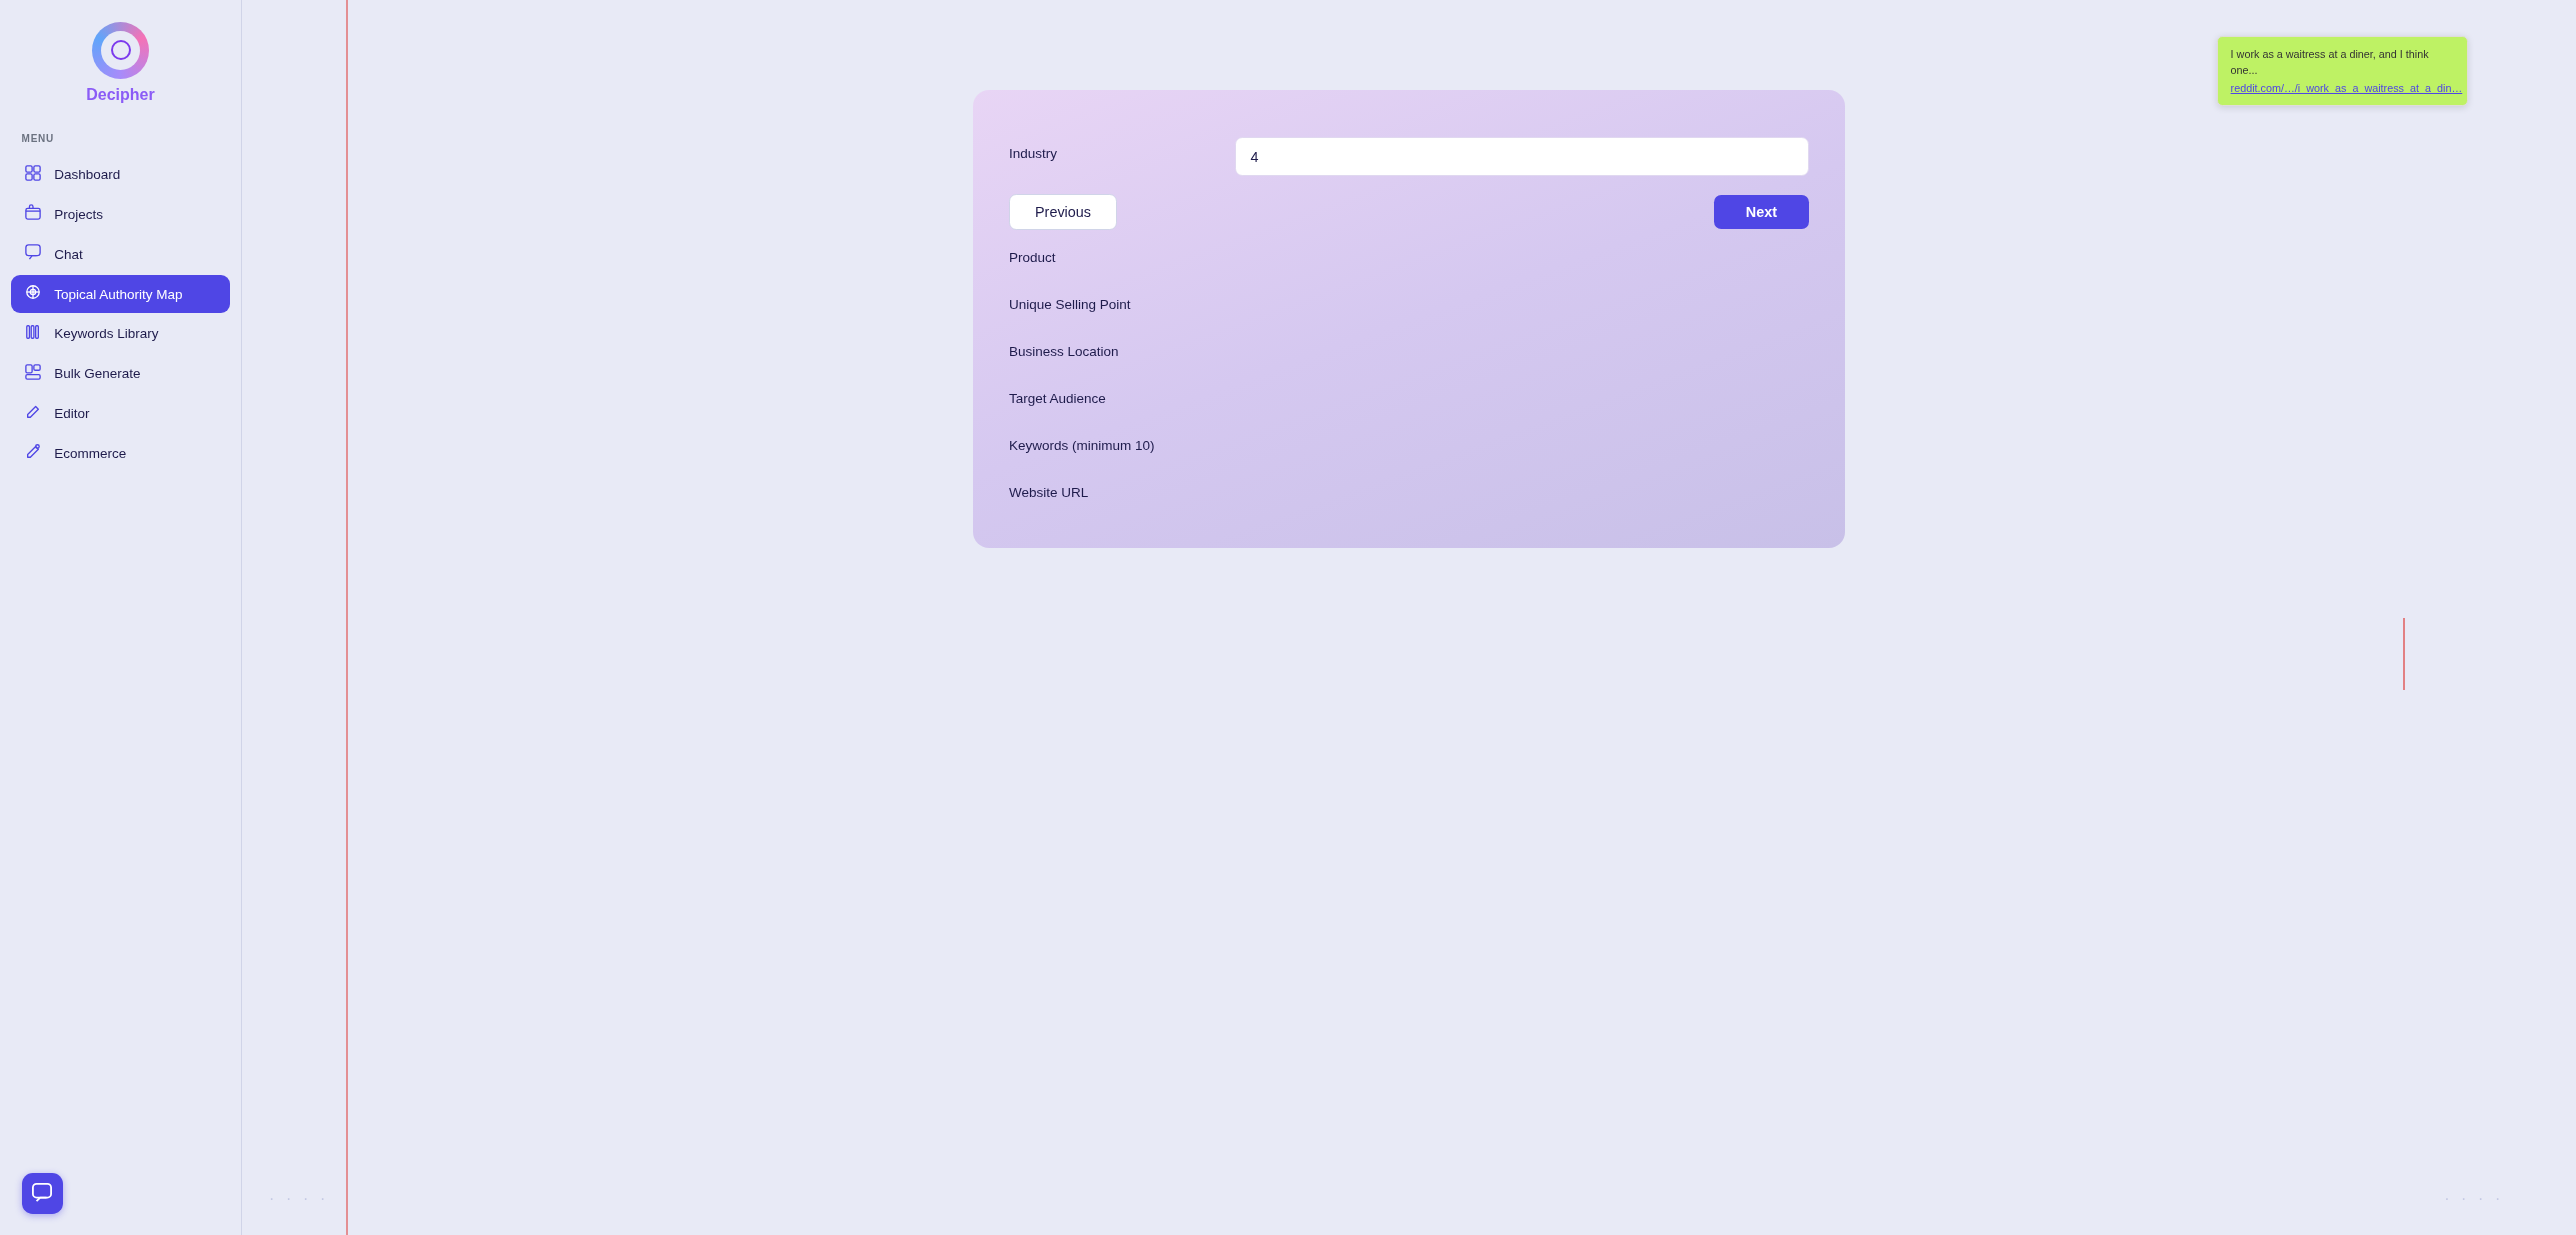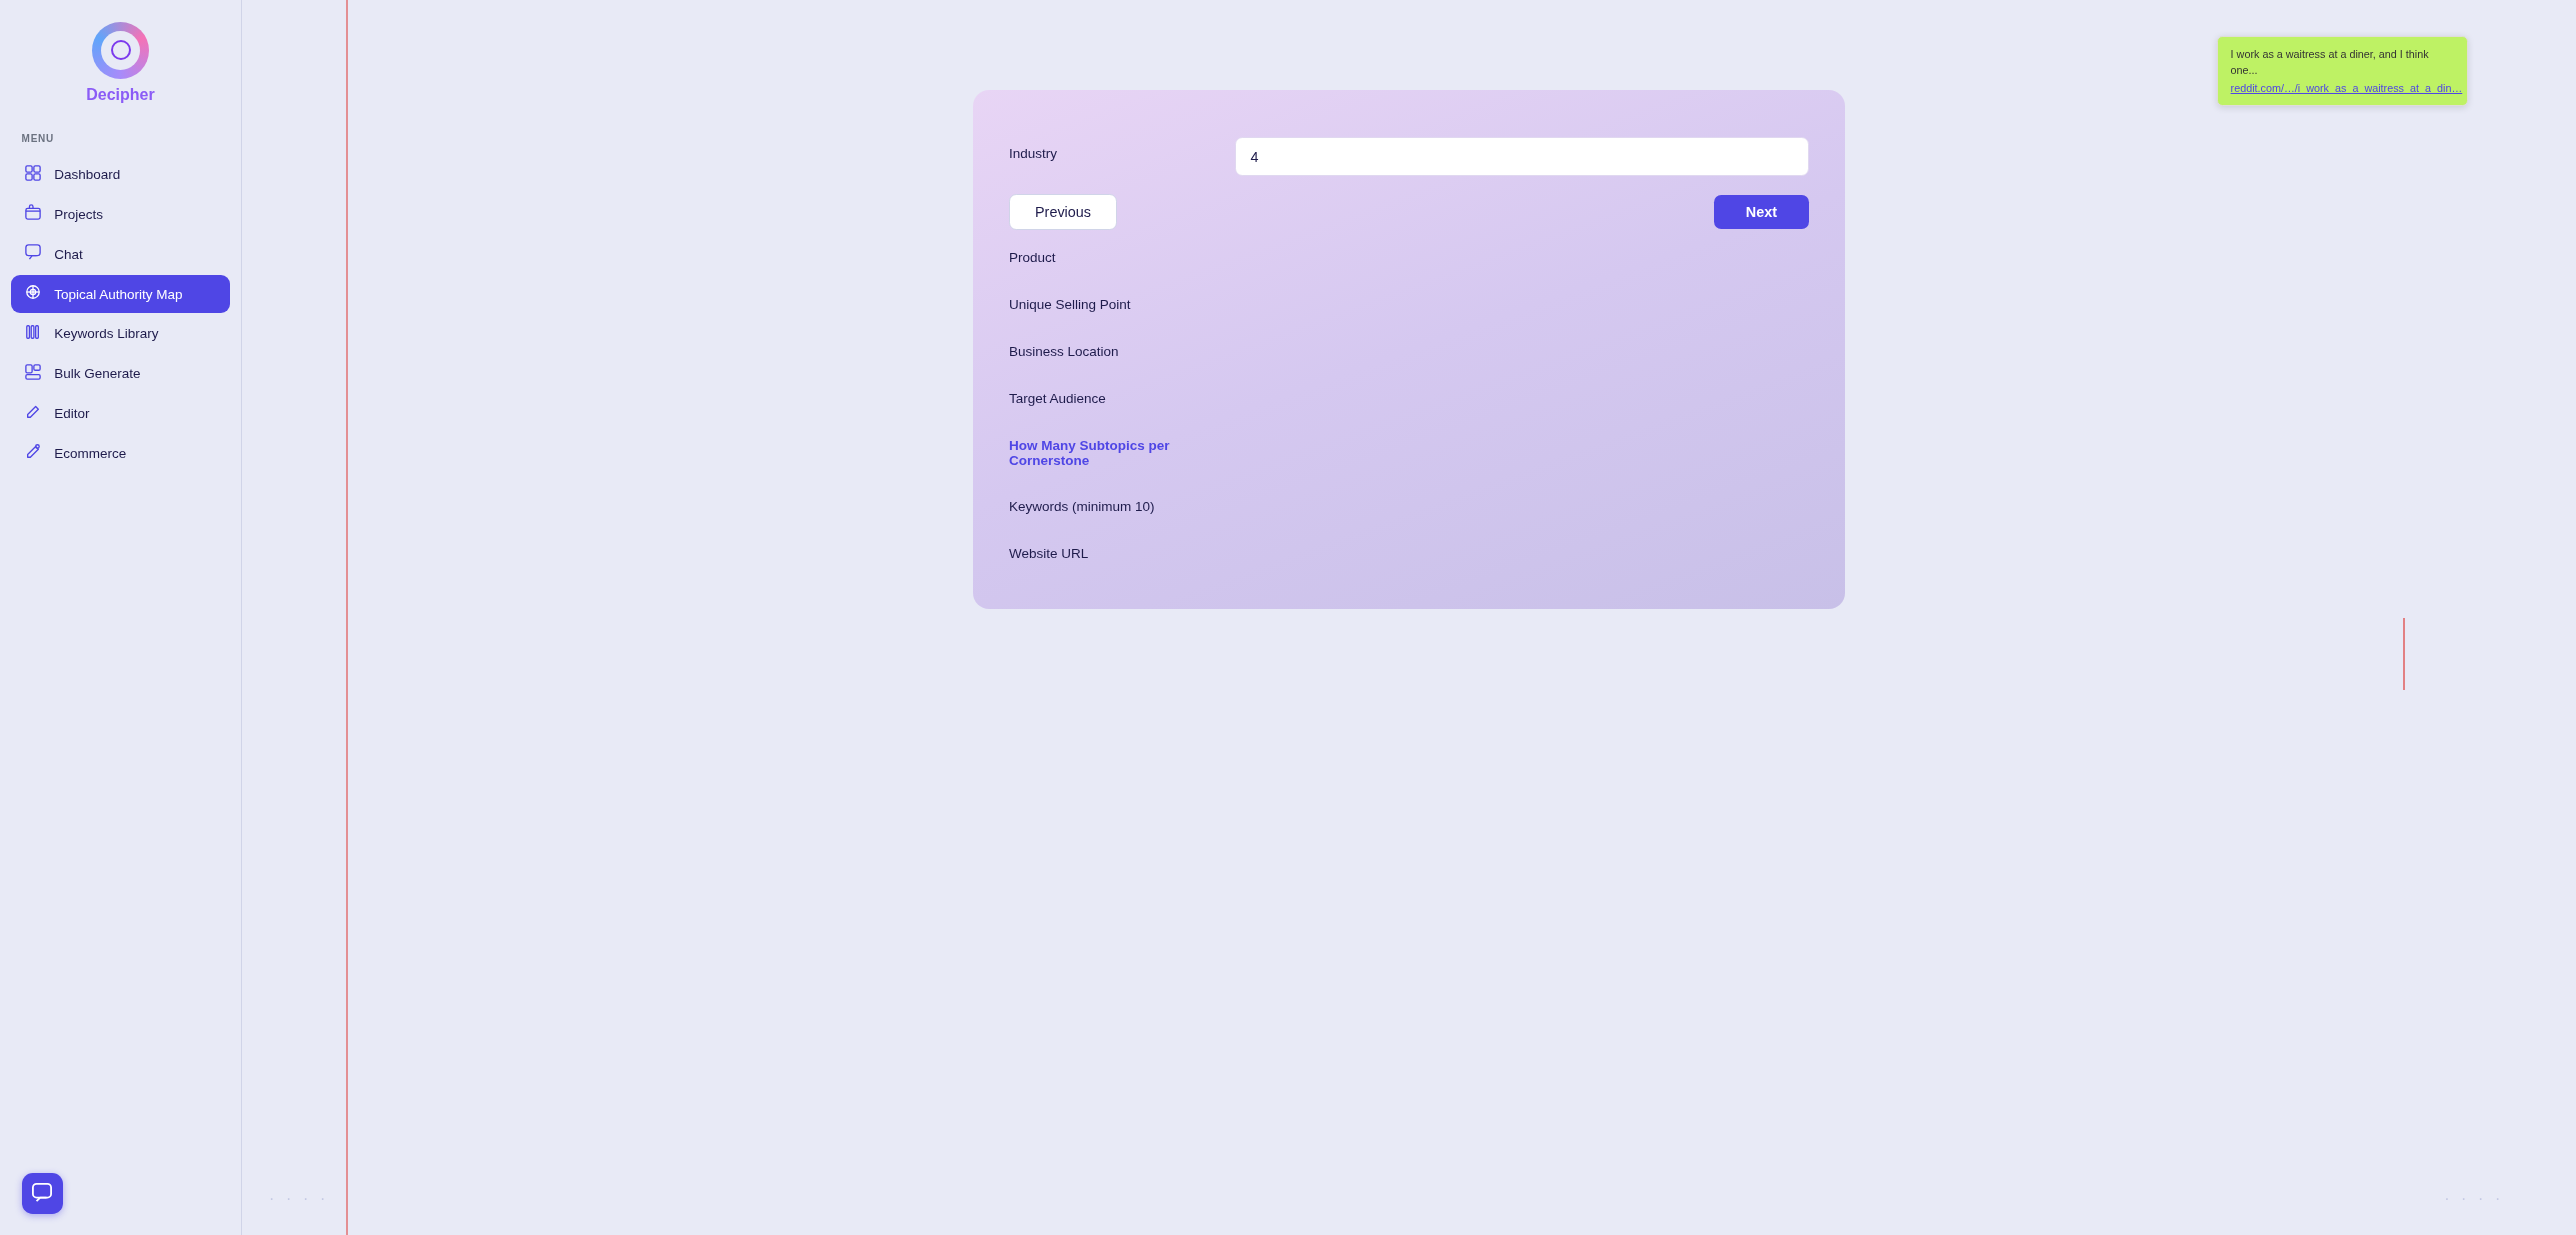--- a/index.html
+++ b/index.html
@@ -416,24 +416,20 @@
         <div class="step-label">Business Location</div>
         <div class="step-content"></div>
       </div>
 
       <div class="step-row">
         <div class="step-label">Target Audience</div>
         <div class="step-content"></div>
       </div>
 
 
-      <div class="step-row">
-        <div class="step-label active-step">How Many Subtopics per Cornerstone</div>
-        <div class="step-content"></div>
-      </div>
 
       <div class="step-row">
         <div class="step-label">Keywords (minimum 10)</div>
         <div class="step-content"></div>
       </div>
 
       <div class="step-row">
         <div class="step-label">Website URL</div>
         <div class="step-content"></div>
       </div>

